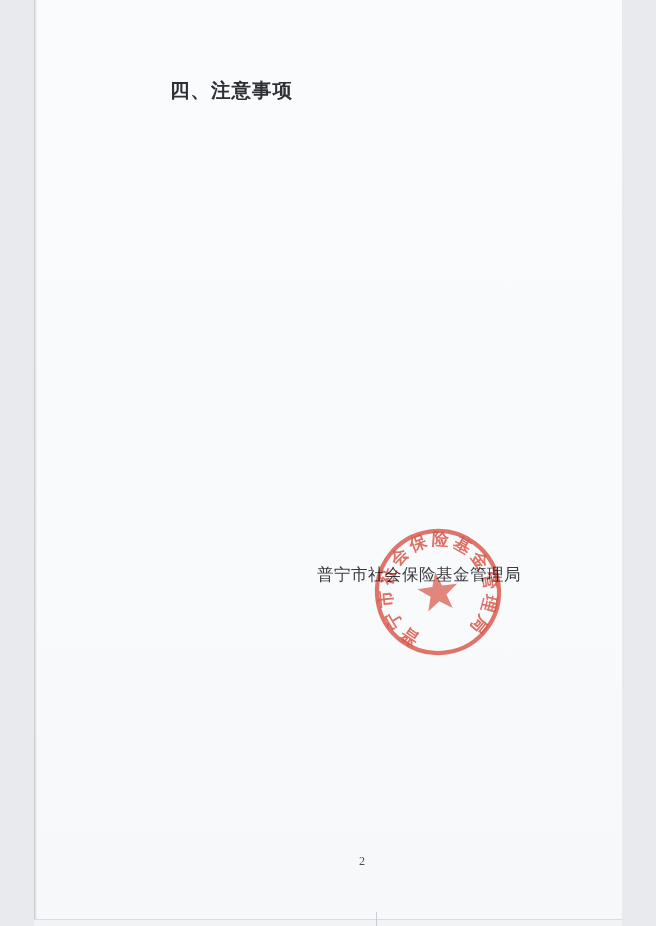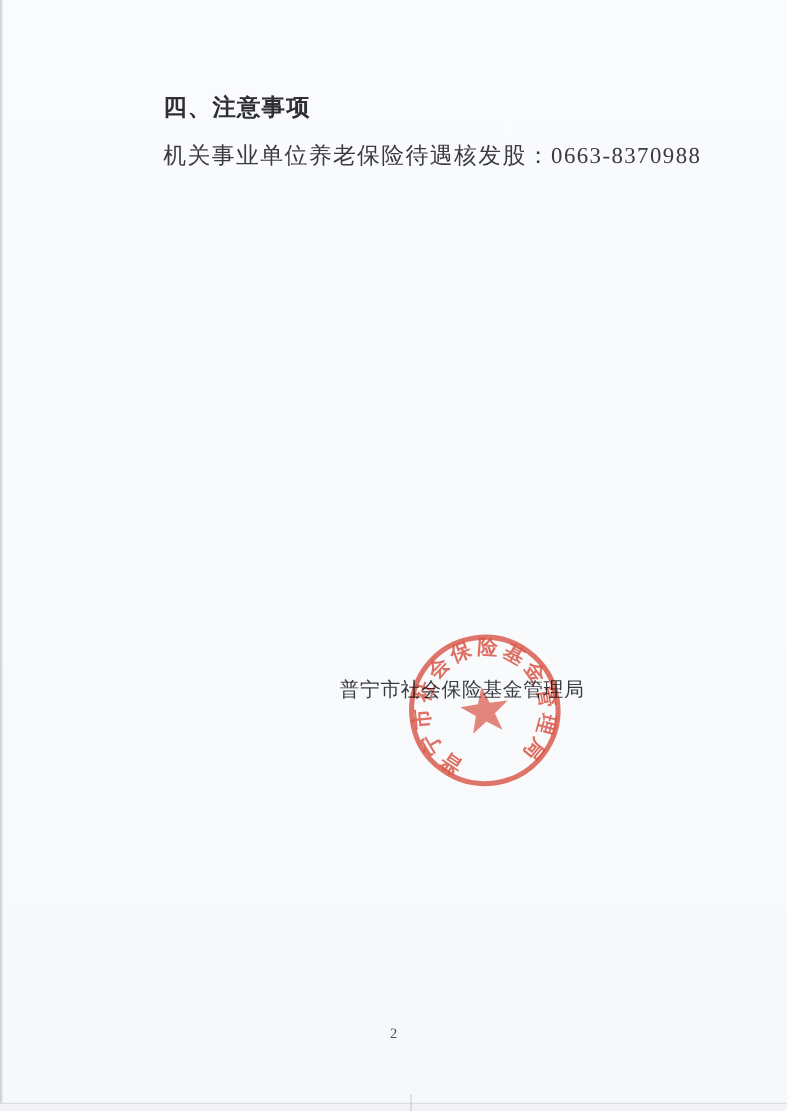--- a/index.html
+++ b/index.html
@@ -1,19 +1,19 @@
 <!DOCTYPE html>
 <html><head>
 <meta charset="utf-8">
 <style>
   * { margin: 0; padding: 0; box-sizing: border-box; }
   html, body { background: #e8eaee; }
   .page {
     position: relative;
-    width: 656px;
+    width: 588px;
     height: 926px;
     margin: 0 auto;
     background: linear-gradient(180deg, #fafbfd 0%, #f8fafc 60%, #f6f8fa 100%);
     overflow: hidden;
     font-family: "Liberation Serif", "DejaVu Serif", serif;
     color: #37383e;
     padding-left: 36px;
   }
   
   .edge-left {
@@ -100,21 +100,20 @@
 
 <div class="page">
 
   <div class="edge-left"></div>
 
   <div class="content">
     <h2 class="heading">四、注意事项</h2>
 
 
     <div class="contacts">
-      <div class="contact-line">机关事业单位养老保险待遇核发股：0663-8370988</div>
     </div>
   </div>
 
   <div class="signature-issuer">普宁市社会保险基金管理局</div>
 
 
   <svg class="seal" viewBox="0 0 140 140" aria-hidden="true">
     <circle cx="70" cy="70" r="61" fill="none" stroke="#dc4130" stroke-width="4.2" opacity="0.82"></circle>
     <path id="sealArc" d="M 46.5 110.7 A 47 47 0 1 1 93.5 110.7" fill="none"></path>
     <text font-size="17" fill="#dc4130" opacity="0.85" letter-spacing="3.5" font-family="Liberation Sans, DejaVu Sans, sans-serif" font-weight="bold">

